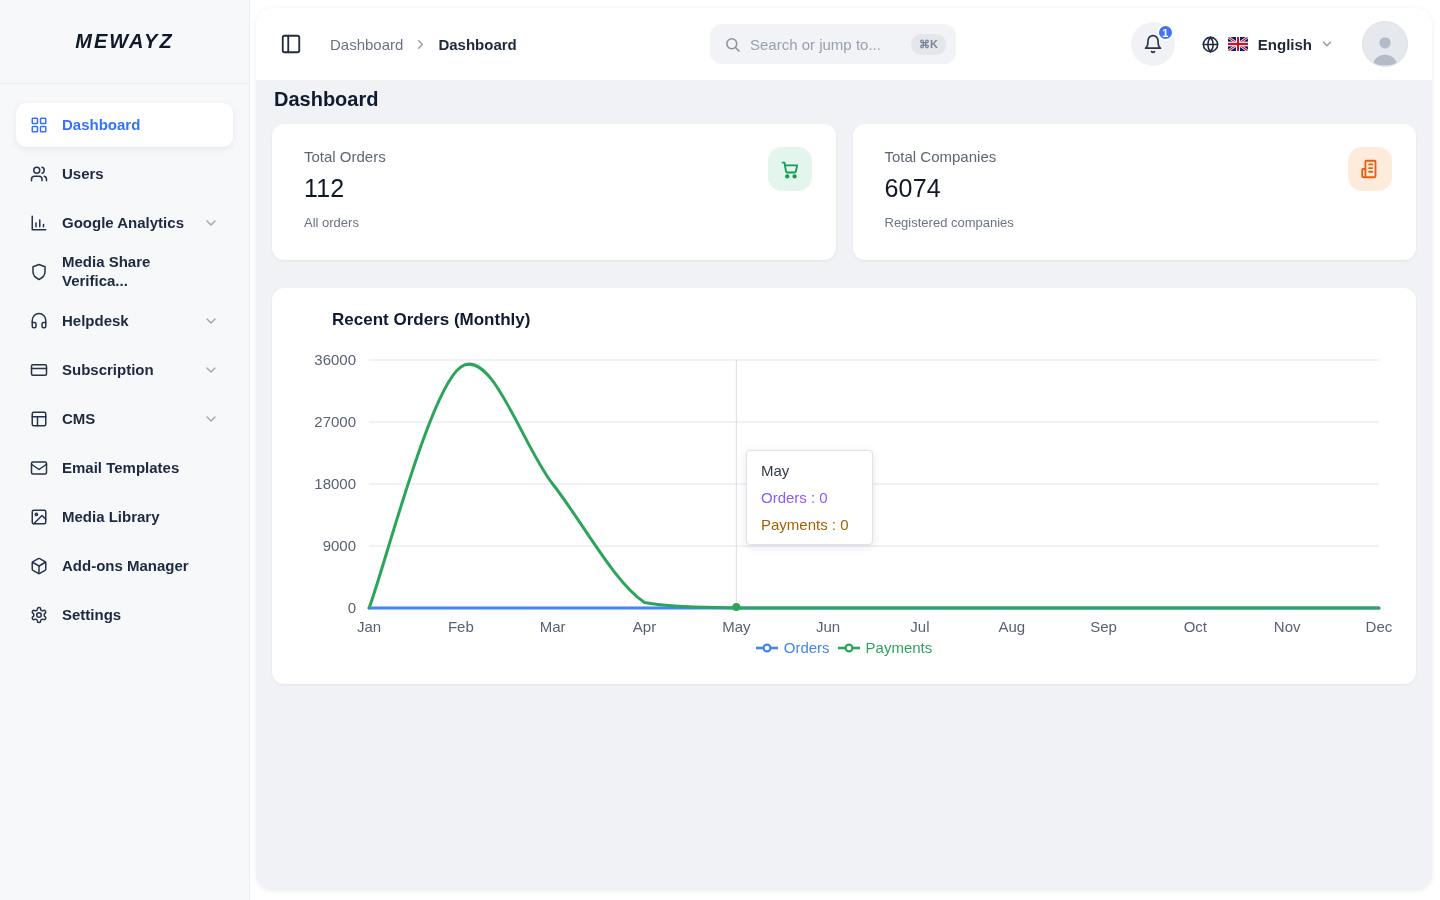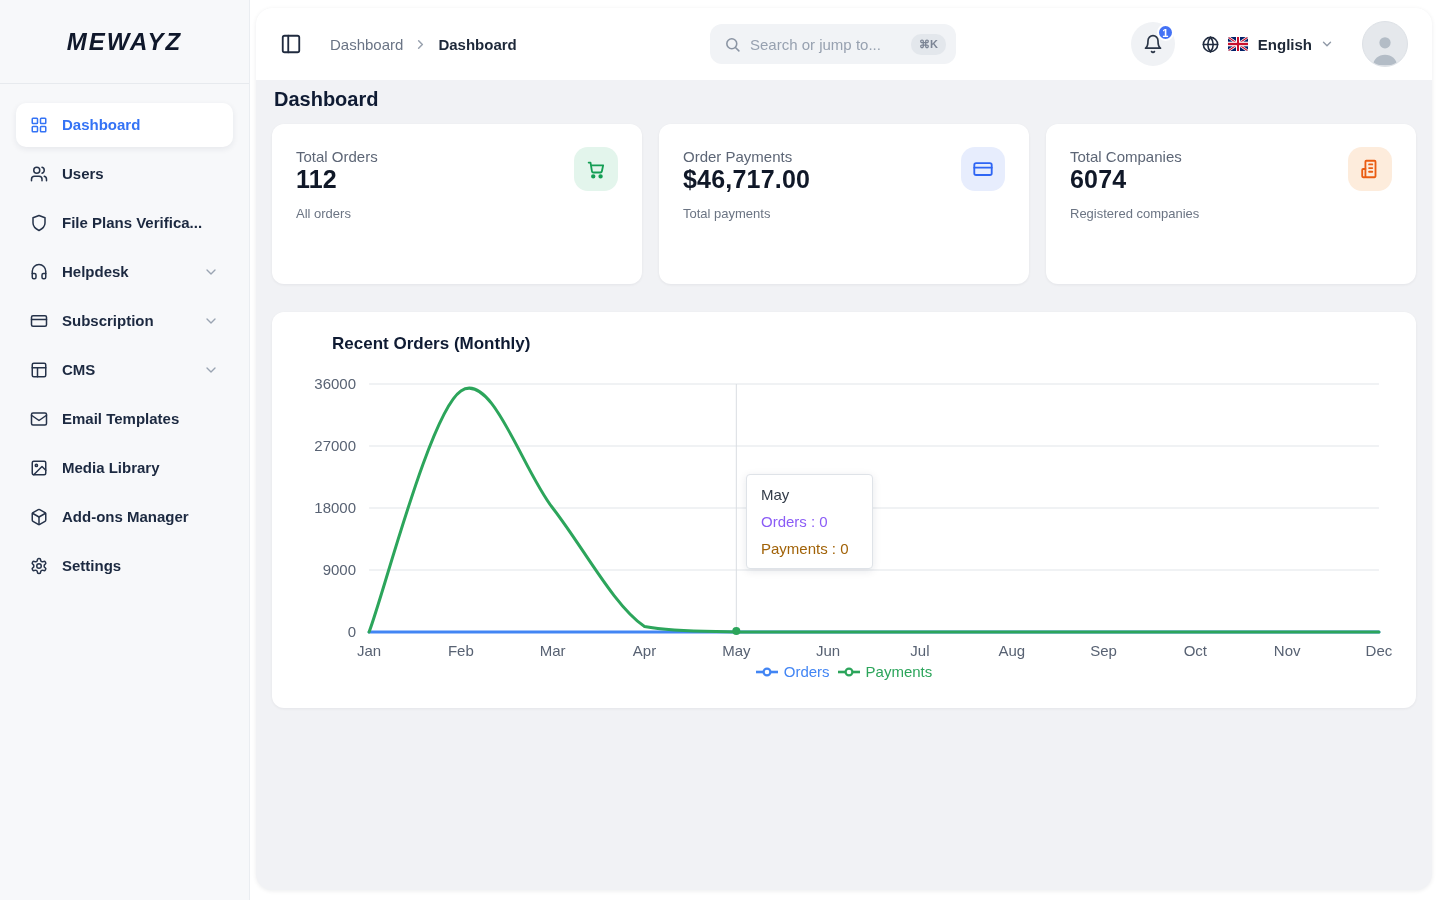--- a/index.html
+++ b/index.html
@@ -15,21 +15,21 @@
 
   
   .sidebar {
     position: absolute; left: 0; top: 0; width: 250px; height: 900px;
     background: #f7f8fa;
     border-right: 1px solid #eaedf1;
   }
   .logo-wrap { height: 84px; display: flex; align-items: center; justify-content: center;
     border-bottom: 1px solid #e7eaee; }
   .logo {
-    font-size: 24px; font-weight: 900; font-style: italic; letter-spacing: 2px;
+    font-size: 20px; font-weight: 900; font-style: italic; letter-spacing: 2px;
     color: #10182b;
   }
   .nav { padding: 19px 16px; }
   .nav-item {
     display: flex; align-items: center; gap: 14px;
     height: 44px; padding: 0 14px; margin-bottom: 5px;
     border-radius: 10px; cursor: pointer;
     color: #1c2940; font-size: 15px; font-weight: 700;
   }
   .nav-item .nav-icon { width: 18px; height: 18px; flex: 0 0 18px; color: #26334a; }
@@ -93,26 +93,26 @@
     border: 1px solid #dde1e6;
   }
   .avatar svg { width: 30px; height: 34px; color: #b3bcc6; }
 
   
   .content { padding: 6px 16px 0; }
   .page-title { font-size: 20px; font-weight: 800; color: #0f1b33; line-height: 26px; margin-left: 2px; }
 
   .stats-row { display: flex; gap: 17px; margin-top: 12px; }
   .stat-card {
-    flex: 1; height: 160px; background: #fff; border-radius: 12px;
+    flex: 1; height: 136px; background: #fff; border-radius: 12px;
     box-shadow: 0 1px 3px rgba(16,24,40,.06);
-    padding: 24px 24px; position: relative;
+    padding: 24px 32px; position: relative;
   }
   .stat-title { font-size: 15px; color: #5d6676; }
-  .stat-value { font-size: 25px; font-weight: 700; color: #101828; letter-spacing: .2px; }
+  .stat-value { font-size: 25px; font-weight: 400; color: #101828; margin-top: 9px; letter-spacing: .2px; }
   .stat-sub { font-size: 13px; color: #6b7483; margin-top: 12px; }
   .stat-iconbox {
     position: absolute; top: 23px; right: 24px; width: 44px; height: 44px; border-radius: 14px;
     display: flex; align-items: center; justify-content: center;
   }
   .stat-iconbox svg { width: 22px; height: 22px; }
 
   .chart-card {
     margin-top: 28px; height: 396px; background: #fff; border-radius: 12px;
     box-shadow: 0 1px 3px rgba(16,24,40,.06); position: relative;
@@ -159,26 +159,38 @@
     <div class="nav-item">
       <svg class="nav-icon" viewBox="0 0 24 24" fill="none" stroke="currentColor" stroke-width="2" stroke-linecap="round" stroke-linejoin="round">
           <path d="M16 21v-2a4 4 0 0 0-4-4H6a4 4 0 0 0-4 4v2"></path>
           <circle cx="9" cy="7" r="4"></circle>
           <path d="M22 21v-2a4 4 0 0 0-3-3.87"></path>
           <path d="M16 3.13a4 4 0 0 1 0 7.75"></path>
         </svg>
       <span class="nav-label">Users</span>
     </div>
 
+    <div class="nav-item">
+      <svg class="nav-icon" viewBox="0 0 24 24" fill="none" stroke="currentColor" stroke-width="2" stroke-linecap="round" stroke-linejoin="round">
+          <path d="M3 3v18h18"></path>
+          <path d="M8 17v-5"></path>
+          <path d="M13 17v-9"></path>
+          <path d="M18 17v-3"></path>
+        </svg>
+      <span class="nav-label">Google Analytics</span>
+      <svg class="nav-chevron" viewBox="0 0 24 24" fill="none" stroke="currentColor" stroke-width="2" stroke-linecap="round" stroke-linejoin="round">
+          <path d="M6 9l6 6 6-6"></path>
+        </svg>
+    </div>
 
     <div class="nav-item">
       <svg class="nav-icon" viewBox="0 0 24 24" fill="none" stroke="currentColor" stroke-width="2" stroke-linecap="round" stroke-linejoin="round">
           <path d="M12 22s8-4 8-10V5l-8-3-8 3v7c0 6 8 10 8 10z"></path>
         </svg>
-      <span class="nav-label">File Plans Verifica...</span>
+      <span class="nav-label">Media Share Verifica...</span>
     </div>
 
     <div class="nav-item">
       <svg class="nav-icon" viewBox="0 0 24 24" fill="none" stroke="currentColor" stroke-width="2" stroke-linecap="round" stroke-linejoin="round">
           <path d="M3 14h3a2 2 0 0 1 2 2v3a2 2 0 0 1-2 2H5a2 2 0 0 1-2-2v-5Z"></path>
           <path d="M21 14h-3a2 2 0 0 0-2 2v3a2 2 0 0 0 2 2h1a2 2 0 0 0 2-2v-5Z"></path>
           <path d="M3 14v-3a9 9 0 0 1 18 0v3"></path>
         </svg>
       <span class="nav-label">Helpdesk</span>
       <svg class="nav-chevron" viewBox="0 0 24 24" fill="none" stroke="currentColor" stroke-width="2" stroke-linecap="round" stroke-linejoin="round">
@@ -327,31 +339,20 @@
         <div class="stat-sub">All orders</div>
         <div class="stat-iconbox" style="color: rgb(20, 158, 84); background: rgb(227, 245, 236);">
           <svg viewBox="0 0 24 24" fill="none" stroke="currentColor" stroke-width="2" stroke-linecap="round" stroke-linejoin="round">
               <circle cx="9" cy="20" r="1.4" fill="currentColor"></circle>
               <circle cx="17" cy="20" r="1.4" fill="currentColor"></circle>
               <path d="M4 5h2l1.6 9.5a1.6 1.6 0 0 0 1.6 1.3h7.6a1.6 1.6 0 0 0 1.6-1.3L19.8 8H6.5"></path>
             </svg>
         </div>
       </div>
 
-      <div class="stat-card">
-        <div class="stat-title">Order Payments</div>
-        <div class="stat-value">$46,717.00</div>
-        <div class="stat-sub">Total payments</div>
-        <div class="stat-iconbox" style="color: rgb(47, 102, 244); background: rgb(231, 237, 253);">
-          <svg viewBox="0 0 24 24" fill="none" stroke="currentColor" stroke-width="2" stroke-linecap="round" stroke-linejoin="round">
-              <rect x="2.5" y="5.5" width="19" height="13" rx="2"></rect>
-              <path d="M2.5 10.5h19"></path>
-            </svg>
-        </div>
-      </div>
 
 
       <div class="stat-card">
         <div class="stat-title">Total Companies</div>
         <div class="stat-value">6074</div>
         <div class="stat-sub">Registered companies</div>
         <div class="stat-iconbox" style="color: rgb(234, 92, 18); background: rgb(253, 236, 220);">
           <svg viewBox="0 0 24 24" fill="none" stroke="currentColor" stroke-width="2" stroke-linecap="round" stroke-linejoin="round">
               <rect x="7" y="3" width="11" height="18" rx="1"></rect>
               <path d="M7 21H4.5a1 1 0 0 1-1-1v-7a1 1 0 0 1 1-1H7"></path>

